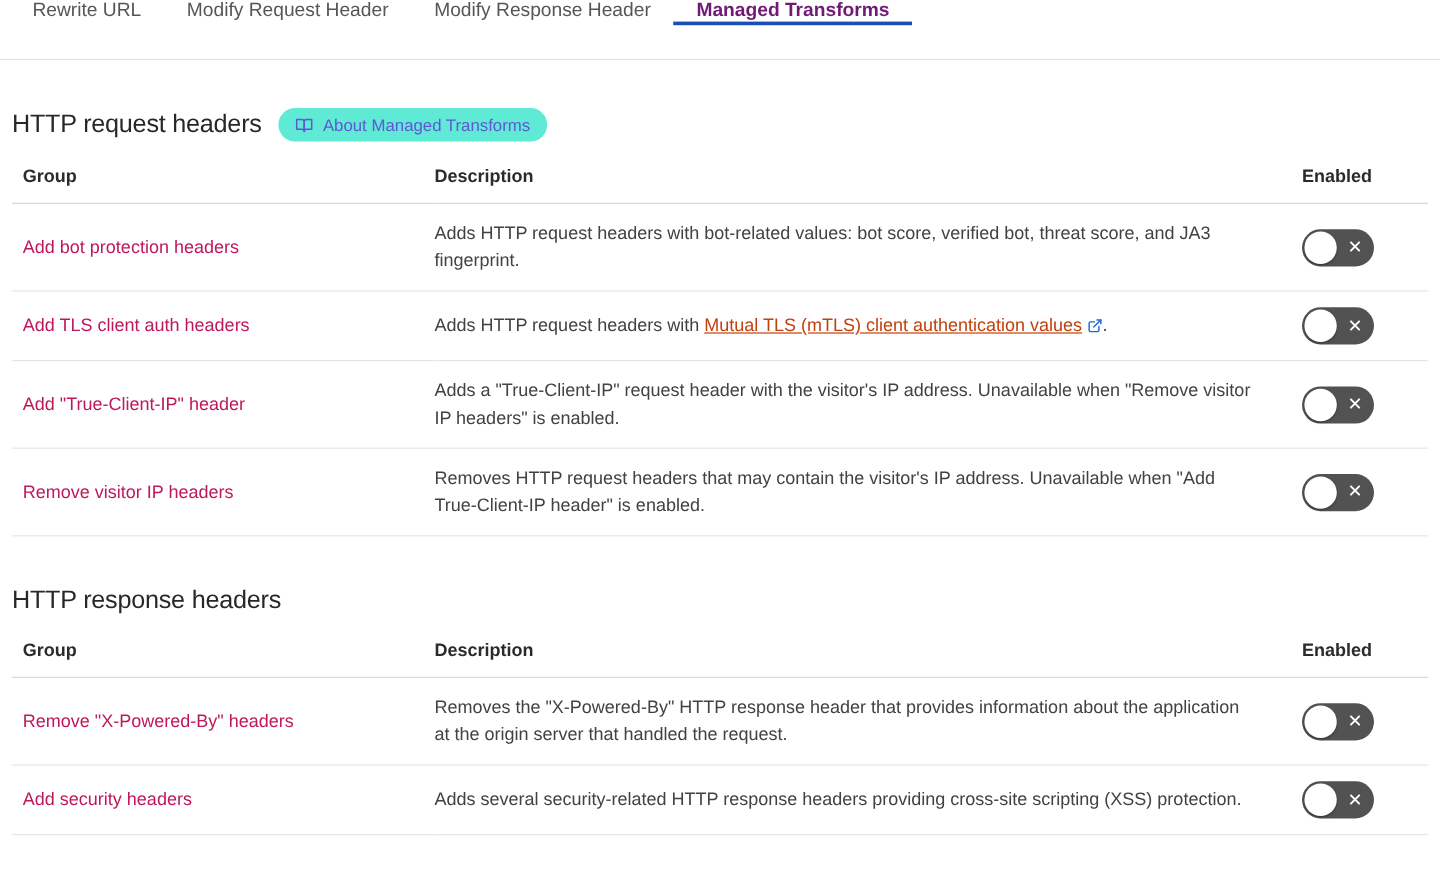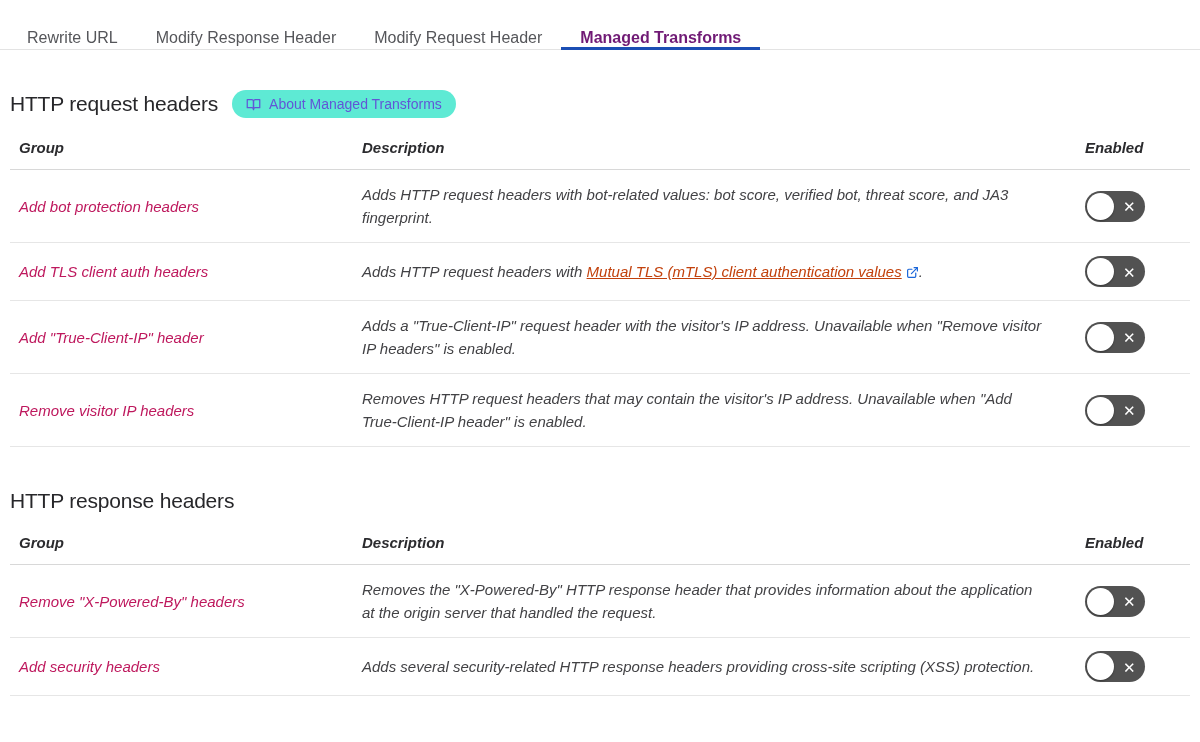--- a/index.html
+++ b/index.html
@@ -3,21 +3,21 @@
 <meta charset="utf-8">
 <style>
   * { box-sizing: border-box; margin: 0; padding: 0; }
   html, body {
     width: 1200px; height: 742px; background: #ffffff;
     font-family: "Liberation Sans", "DejaVu Sans", sans-serif;
     color: #424242; overflow: hidden;
   }
   
   .tab-bar {
-    display: flex; align-items: flex-end; height: 50px;
+    display: flex; align-items: flex-start; height: 50px;
     border-bottom: 1px solid #e3e3e3; padding-left: 8px;
   }
   .tab {
     display: flex; align-items: center; padding: 0 19px;
     font-size: 16px; color: #55565a; cursor: pointer;
     border-bottom: 3px solid transparent; margin-bottom: -1px;
     white-space: nowrap;
   }
   .tab.active { color: #701a75; font-weight: 700; border-bottom-color: #1b4eb4; }
   
@@ -32,21 +32,21 @@
   .badge {
     display: inline-flex; align-items: center; gap: 8px;
     background: #5eead4; color: #6156d6;
     font-size: 14px; padding: 6px 14px; border-radius: 15px;
     cursor: pointer; white-space: nowrap;
   }
   .badge svg { display: block; }
   
   table.transforms {
     width: 1180px; margin: 13px 10px 0 10px;
-    border-collapse: collapse; table-layout: fixed; font-style: italic;
+    border-collapse: collapse; table-layout: fixed;
   }
   col.c-group { width: 352px; }
   col.c-enabled { width: 110px; }
   thead th {
     text-align: left; font-size: 15px; font-weight: 700; color: #2b2b2e;
     padding: 8px 0 13px 0; border-bottom: 1px solid #d8d8d8;
   }
   thead th.th-group { padding-left: 9px; }
   thead th.th-enabled { padding-left: 5px; }
   tbody td {
@@ -78,22 +78,22 @@
     color: #ffffff; font-size: 15px; font-weight: 700; line-height: 1;
   }
   .toggle.off .glyph { left: 38px; }
   .toggle.on  .glyph { left: 11px; }
 </style>
 </head>
 <body>
 
 <nav class="tab-bar">
   <div class="tab">Rewrite URL</div>
+  <div class="tab">Modify Request Header</div>
   <div class="tab">Modify Response Header</div>
-  <div class="tab">Modify Request Header</div>
   <div class="tab active">Managed Transforms</div>
 </nav>
 
 <div class="section-head">
   <h2 class="section-title">HTTP request headers</h2>
   <span class="badge">
     <span>
       <svg width="15" height="15" viewBox="0 0 24 24" fill="none" stroke="currentColor" stroke-width="2" stroke-linecap="round" stroke-linejoin="round">
         <path d="M2 4h7a3 3 0 0 1 3 3v13a3 3 0 0 0-3-3H2z"></path>
         <path d="M22 4h-7a3 3 0 0 0-3 3v13a3 3 0 0 1 3-3h7z"></path>

